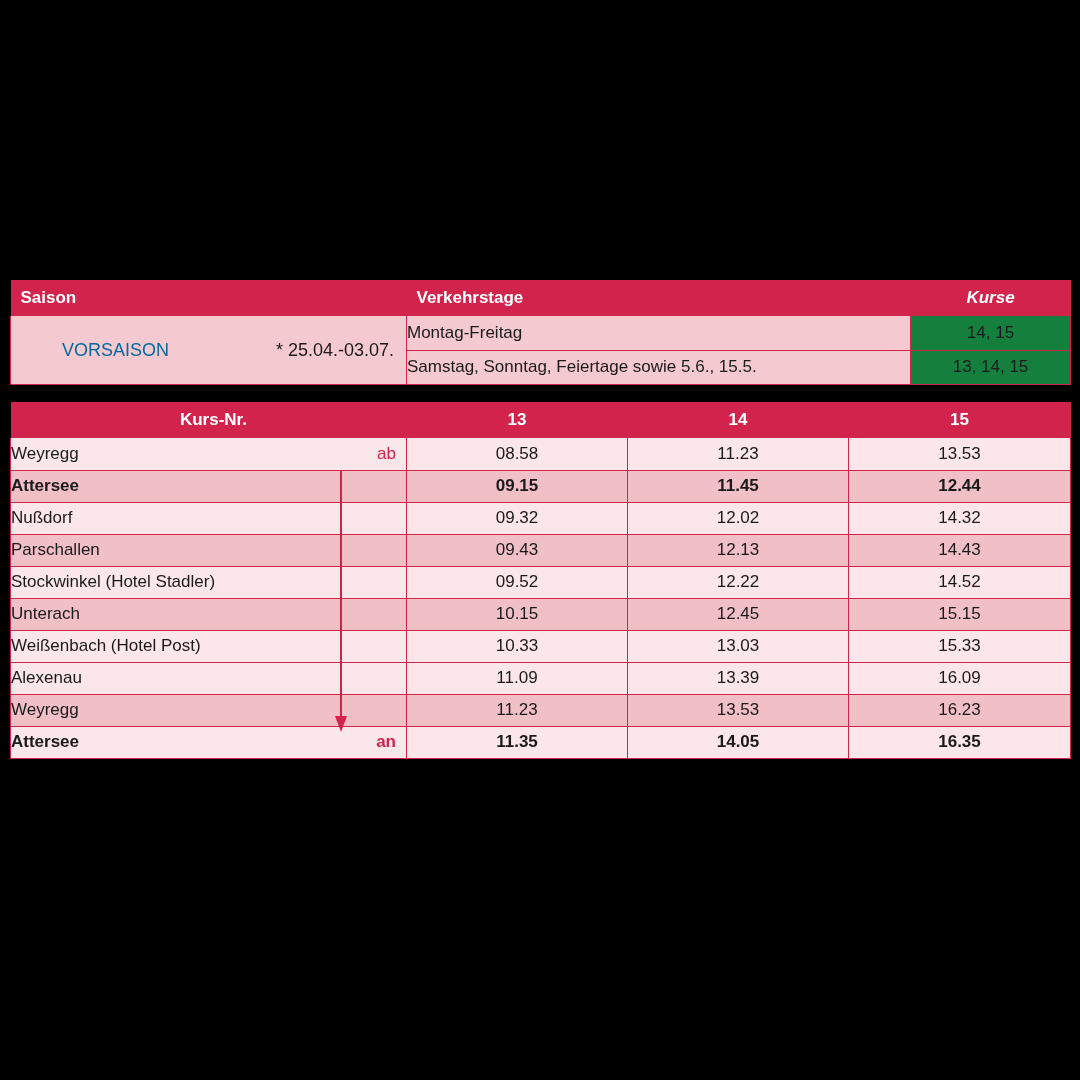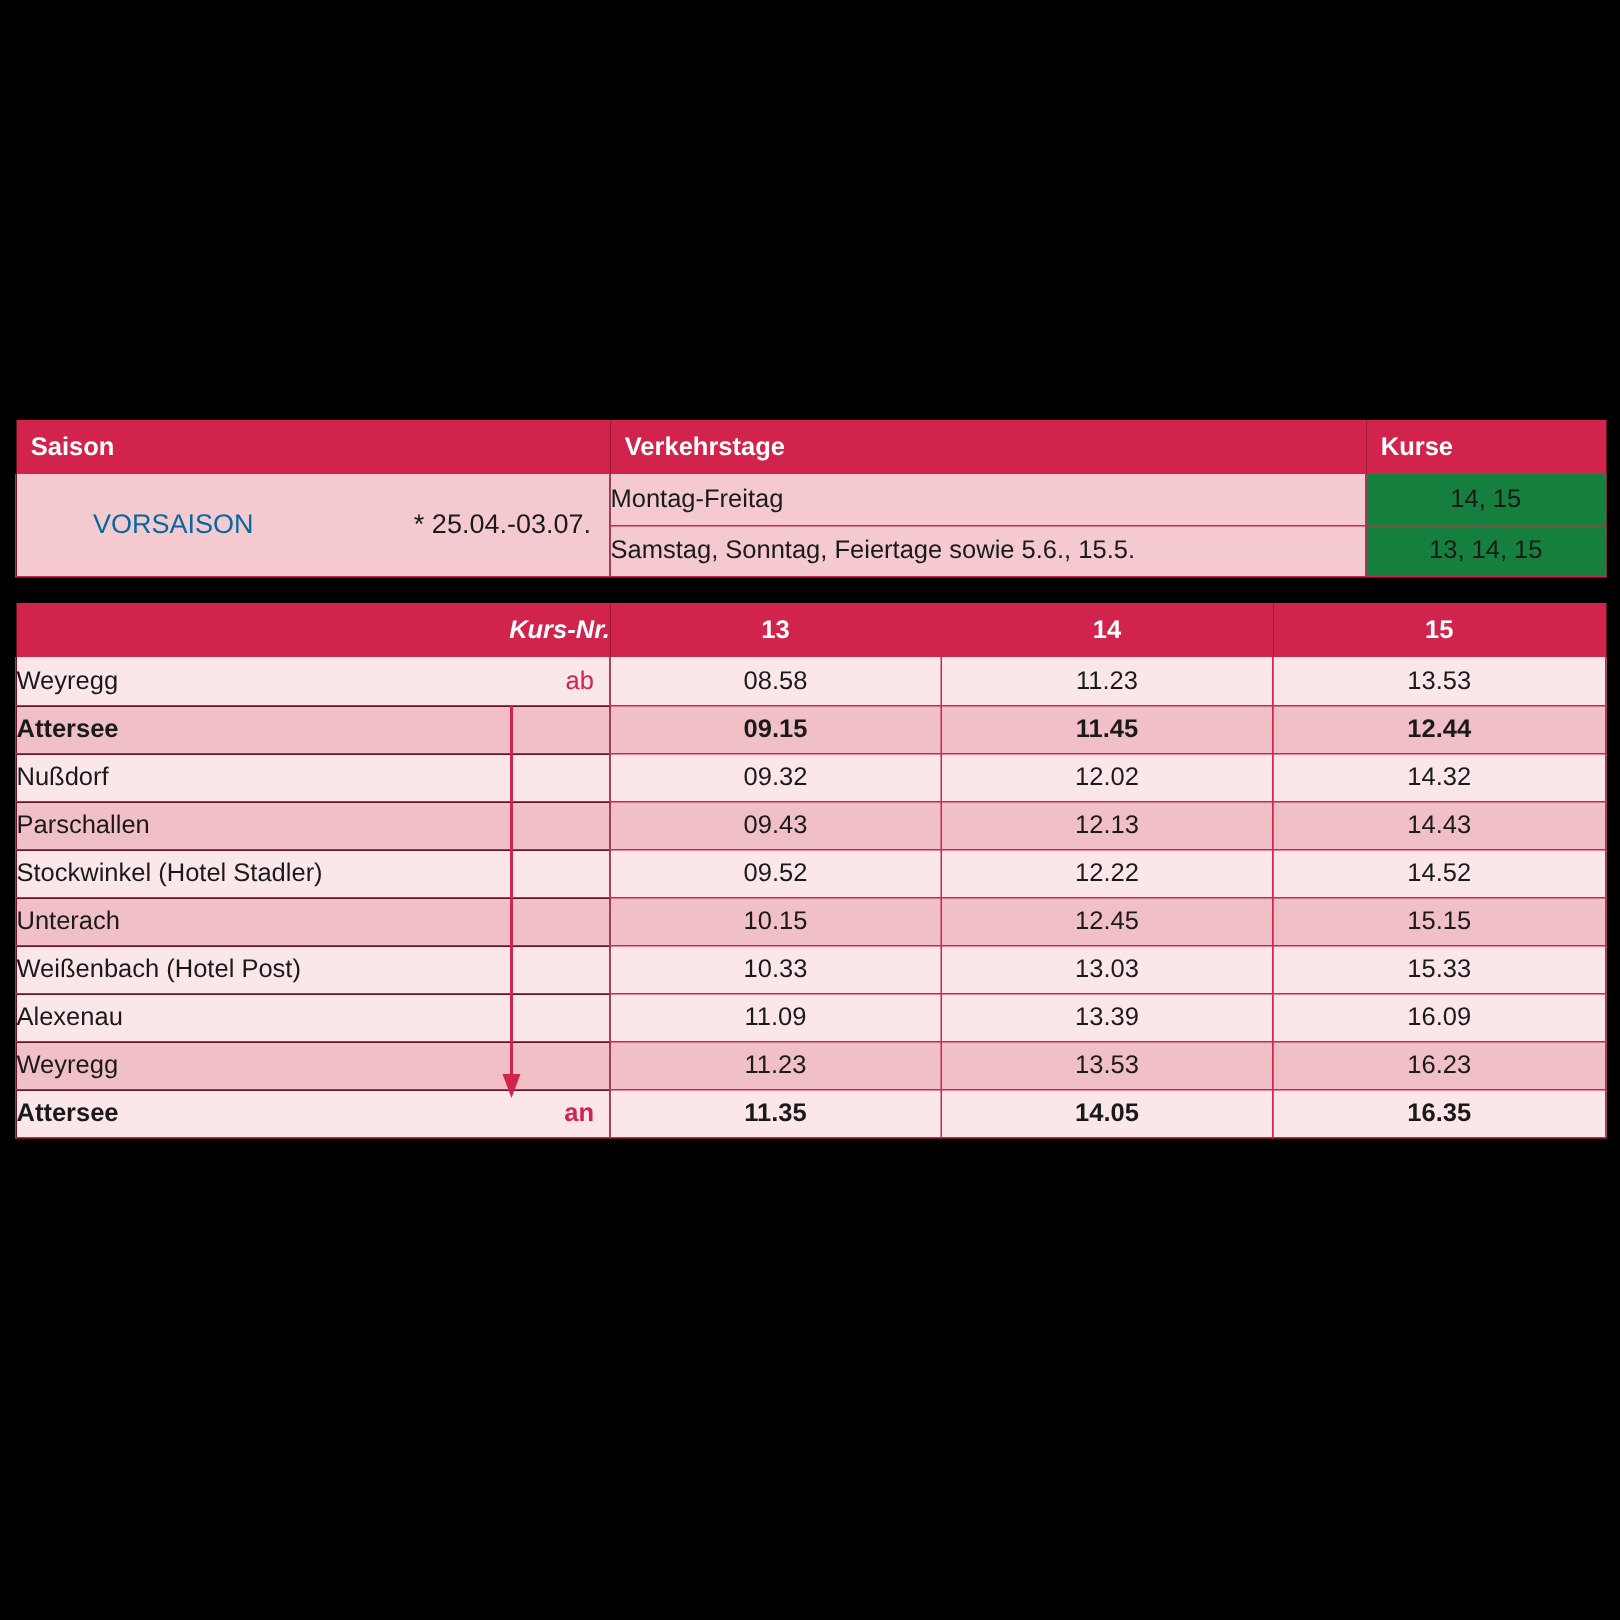--- a/index.html
+++ b/index.html
@@ -37,20 +37,22 @@
     color: #ffffff;
     font-weight: bold;
     height: 36px;
   }
   .season-head .cell {
     padding: 7px 10px;
     box-sizing: border-box;
     white-space: nowrap;
   }
   .season-head .cell-kurse {
+    text-align: center;
+    font-style: italic;
   }
   .season-label-box {
     background: #f4c9cf;
     border: 1px solid #d2234c;
     border-top: none;
     box-sizing: border-box;
     height: 68px;
     position: relative;
   }
   .season-name {
@@ -110,23 +112,22 @@
   }
   .tt-head th {
     background: #d2234c;
     color: #ffffff;
     font-weight: bold;
     height: 36px;
     font-size: 17px;
     box-sizing: border-box;
   }
   .tt-head .tt-head-label {
-    text-align: right;
+    text-align: center;
     padding-left: 10px;
-    font-style: italic;
   }
   .tt-head .tt-head-num {
     text-align: center;
   }
   .tt-stop {
     border: 1px solid #d2234c;
     border-top: none;
     box-sizing: border-box;
     height: 32px;
     padding: 4px 10px;

